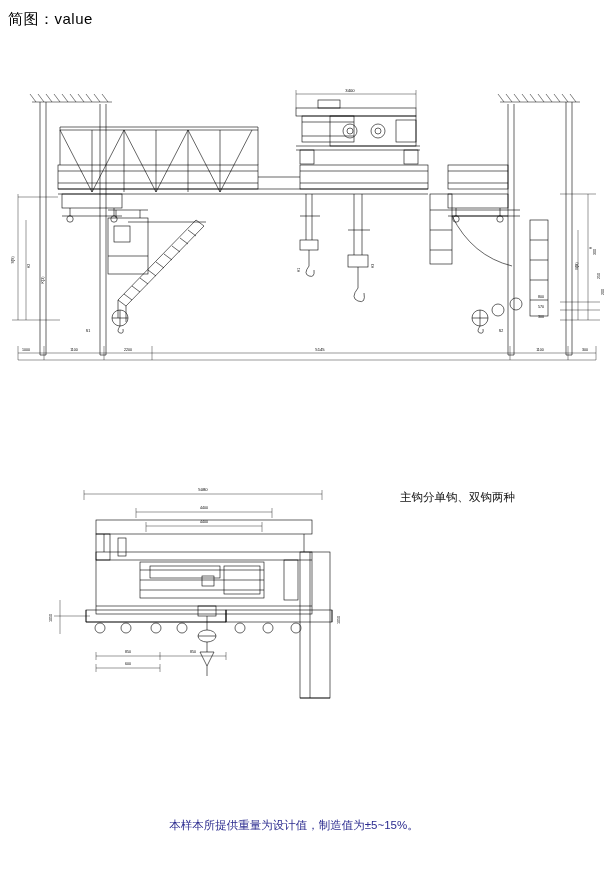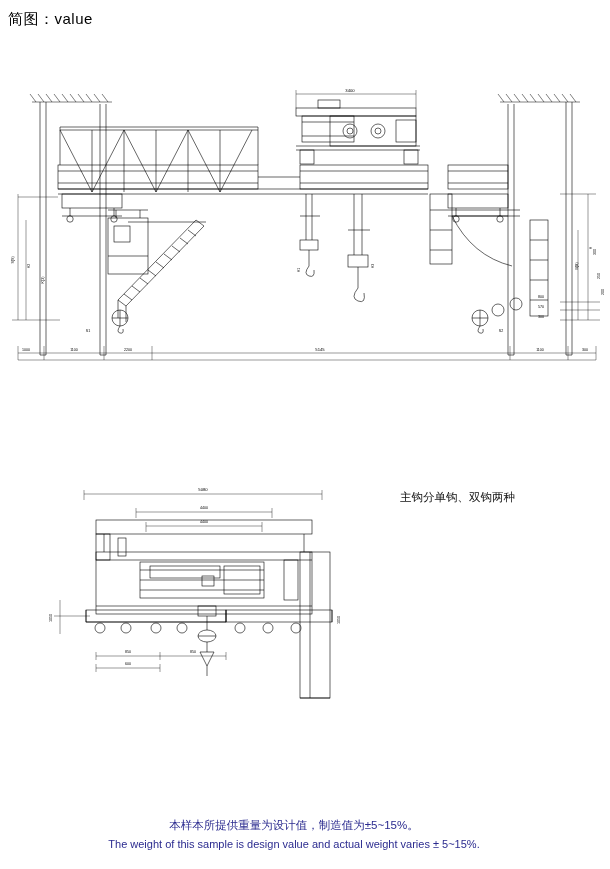--- a/index.html
+++ b/index.html
@@ -441,16 +441,15 @@
         <text class="dimtxt-sm" x="128" y="193" text-anchor="middle">850</text>
         <text class="dimtxt-sm" x="193" y="193" text-anchor="middle">850</text>
         <text class="dimtxt-sm" x="128" y="205" text-anchor="middle">600</text>
         <text class="dimtxt-sm" x="340" y="160" transform="rotate(-90 340 160)" text-anchor="middle">1050</text>
       </g>
     </svg>
   </div>
 
   <div class="footer-note">
     <p class="footer-line-cn">本样本所提供重量为设计值，制造值为±5~15%。</p>
-    <p class="footer-line-en">The  weight of this sample is design value and actual weight varies ± 5~15%.</p>
   </div>
 
 </div>
 
 </body></html>

